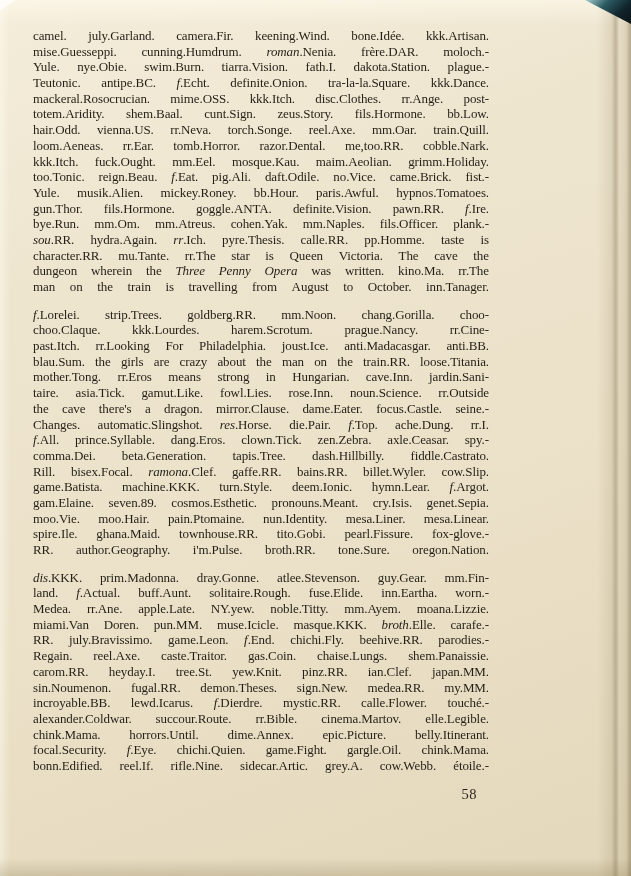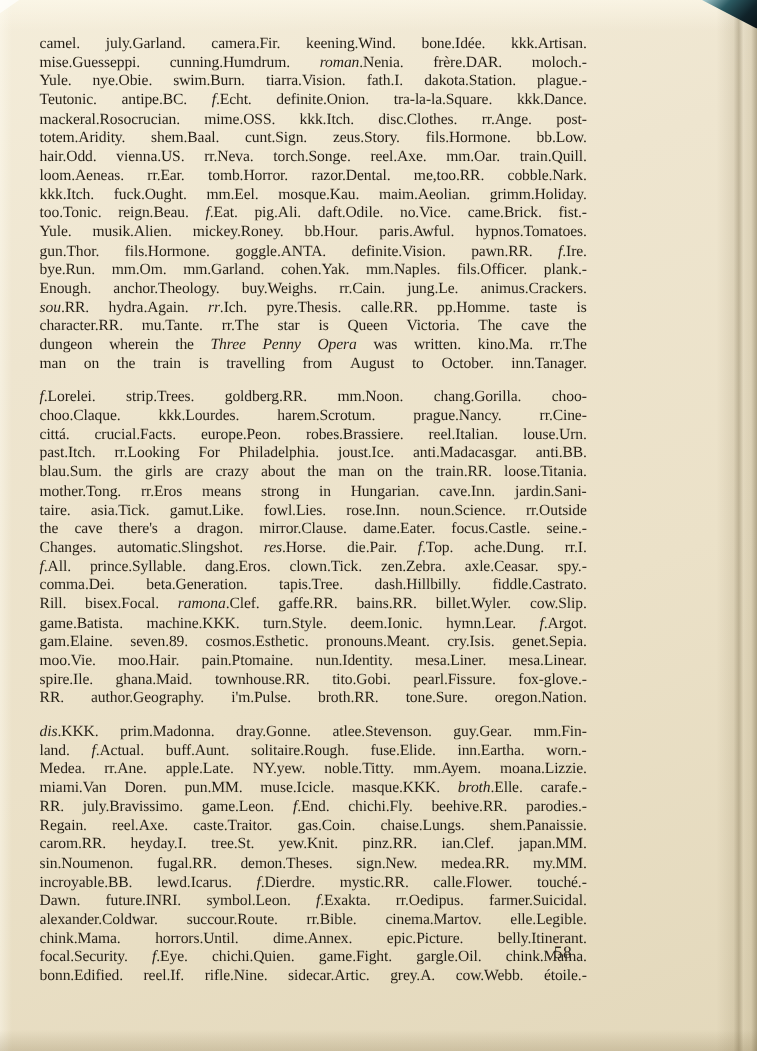--- a/index.html
+++ b/index.html
@@ -146,33 +146,25 @@
           <span class="w"><span>gun.Thor.</span></span>
           <span class="w"><span>fils.Hormone.</span></span>
           <span class="w"><span>goggle.ANTA.</span></span>
           <span class="w"><span>definite.Vision.</span></span>
           <span class="w"><span>pawn.RR.</span></span>
           <span class="w"><span class="it">f</span><span>.Ire.</span></span>
         </div>
         <div class="line">
           <span class="w"><span>bye.Run.</span></span>
           <span class="w"><span>mm.Om.</span></span>
-          <span class="w"><span>mm.Garland.</span></span>
+          <span class="w"><span>mm.Atreus.</span></span>
           <span class="w"><span>cohen.Yak.</span></span>
           <span class="w"><span>mm.Naples.</span></span>
           <span class="w"><span>fils.Officer.</span></span>
           <span class="w"><span>plank.-</span></span>
-        </div>
-        <div class="line">
-          <span class="w"><span>Enough.</span></span>
-          <span class="w"><span>anchor.Theology.</span></span>
-          <span class="w"><span>buy.Weighs.</span></span>
-          <span class="w"><span>rr.Cain.</span></span>
-          <span class="w"><span>jung.Le.</span></span>
-          <span class="w"><span>animus.Crackers.</span></span>
         </div>
         <div class="line">
           <span class="w"><span class="it">sou</span><span>.RR.</span></span>
           <span class="w"><span>hydra.Again.</span></span>
           <span class="w"><span class="it">rr</span><span>.Ich.</span></span>
           <span class="w"><span>pyre.Thesis.</span></span>
           <span class="w"><span>calle.RR.</span></span>
           <span class="w"><span>pp.Homme.</span></span>
           <span class="w"><span>taste</span></span>
           <span class="w"><span>is</span></span>
@@ -225,28 +217,20 @@
           <span class="w"><span>choo-</span></span>
         </div>
         <div class="line">
           <span class="w"><span>choo.Claque.</span></span>
           <span class="w"><span>kkk.Lourdes.</span></span>
           <span class="w"><span>harem.Scrotum.</span></span>
           <span class="w"><span>prague.Nancy.</span></span>
           <span class="w"><span>rr.Cine-</span></span>
         </div>
         <div class="line">
-          <span class="w"><span>cittá.</span></span>
-          <span class="w"><span>crucial.Facts.</span></span>
-          <span class="w"><span>europe.Peon.</span></span>
-          <span class="w"><span>robes.Brassiere.</span></span>
-          <span class="w"><span>reel.Italian.</span></span>
-          <span class="w"><span>louse.Urn.</span></span>
-        </div>
-        <div class="line">
           <span class="w"><span>past.Itch.</span></span>
           <span class="w"><span>rr.Looking</span></span>
           <span class="w"><span>For</span></span>
           <span class="w"><span>Philadelphia.</span></span>
           <span class="w"><span>joust.Ice.</span></span>
           <span class="w"><span>anti.Madacasgar.</span></span>
           <span class="w"><span>anti.BB.</span></span>
         </div>
         <div class="line">
           <span class="w"><span>blau.Sum.</span></span>
@@ -437,28 +421,20 @@
           <span class="w"><span>medea.RR.</span></span>
           <span class="w"><span>my.MM.</span></span>
         </div>
         <div class="line">
           <span class="w"><span>incroyable.BB.</span></span>
           <span class="w"><span>lewd.Icarus.</span></span>
           <span class="w"><span class="it">f</span><span>.Dierdre.</span></span>
           <span class="w"><span>mystic.RR.</span></span>
           <span class="w"><span>calle.Flower.</span></span>
           <span class="w"><span>touché.-</span></span>
-        </div>
-        <div class="line">
-          <span class="w"><span>Dawn.</span></span>
-          <span class="w"><span>future.INRI.</span></span>
-          <span class="w"><span>symbol.Leon.</span></span>
-          <span class="w"><span class="it">f</span><span>.Exakta.</span></span>
-          <span class="w"><span>rr.Oedipus.</span></span>
-          <span class="w"><span>farmer.Suicidal.</span></span>
         </div>
         <div class="line">
           <span class="w"><span>alexander.Coldwar.</span></span>
           <span class="w"><span>succour.Route.</span></span>
           <span class="w"><span>rr.Bible.</span></span>
           <span class="w"><span>cinema.Martov.</span></span>
           <span class="w"><span>elle.Legible.</span></span>
         </div>
         <div class="line">
           <span class="w"><span>chink.Mama.</span></span>

